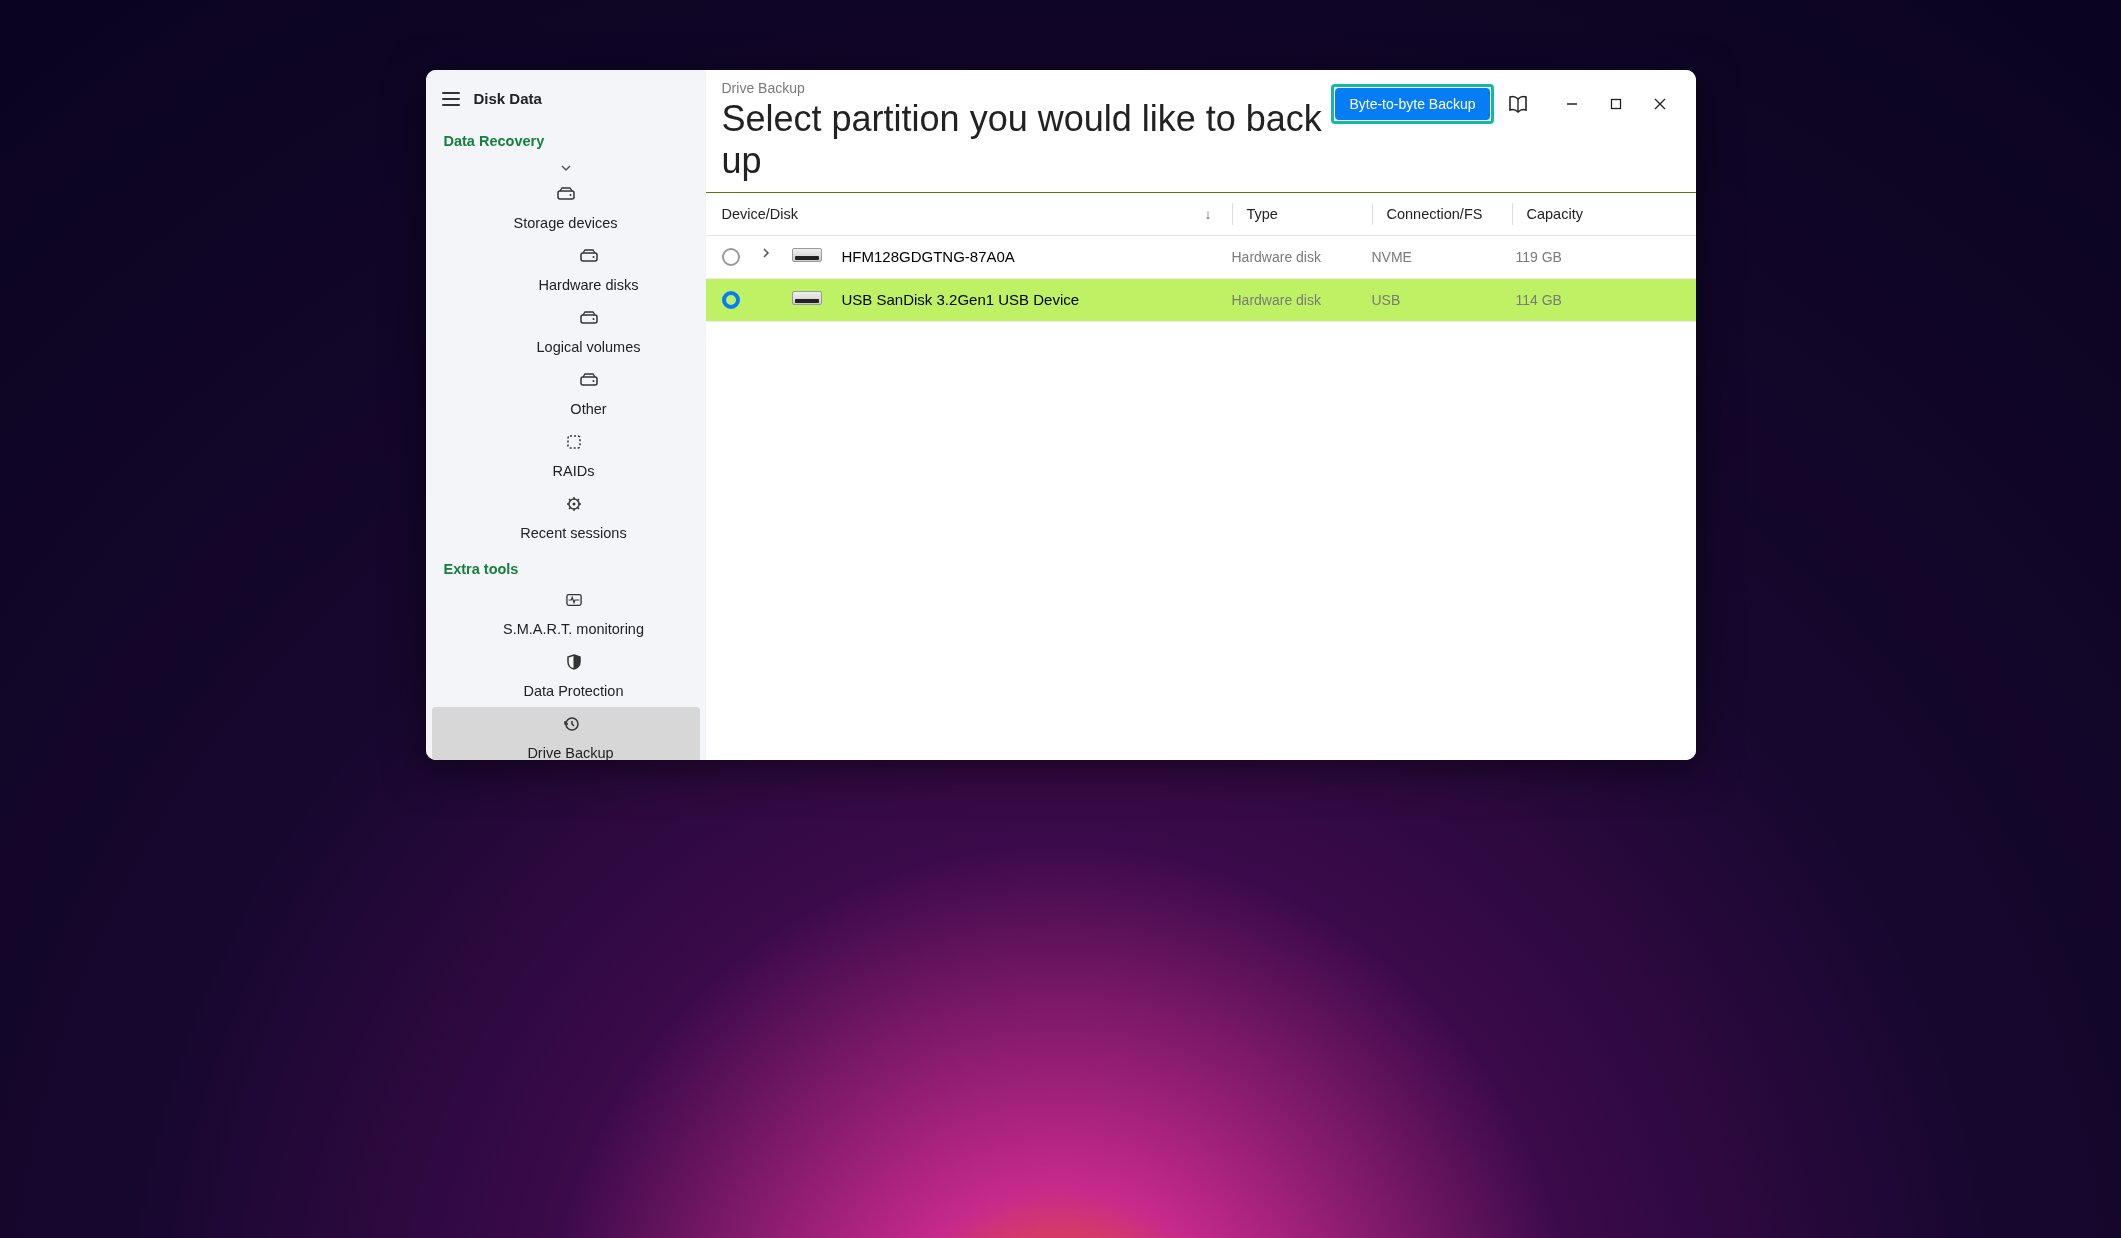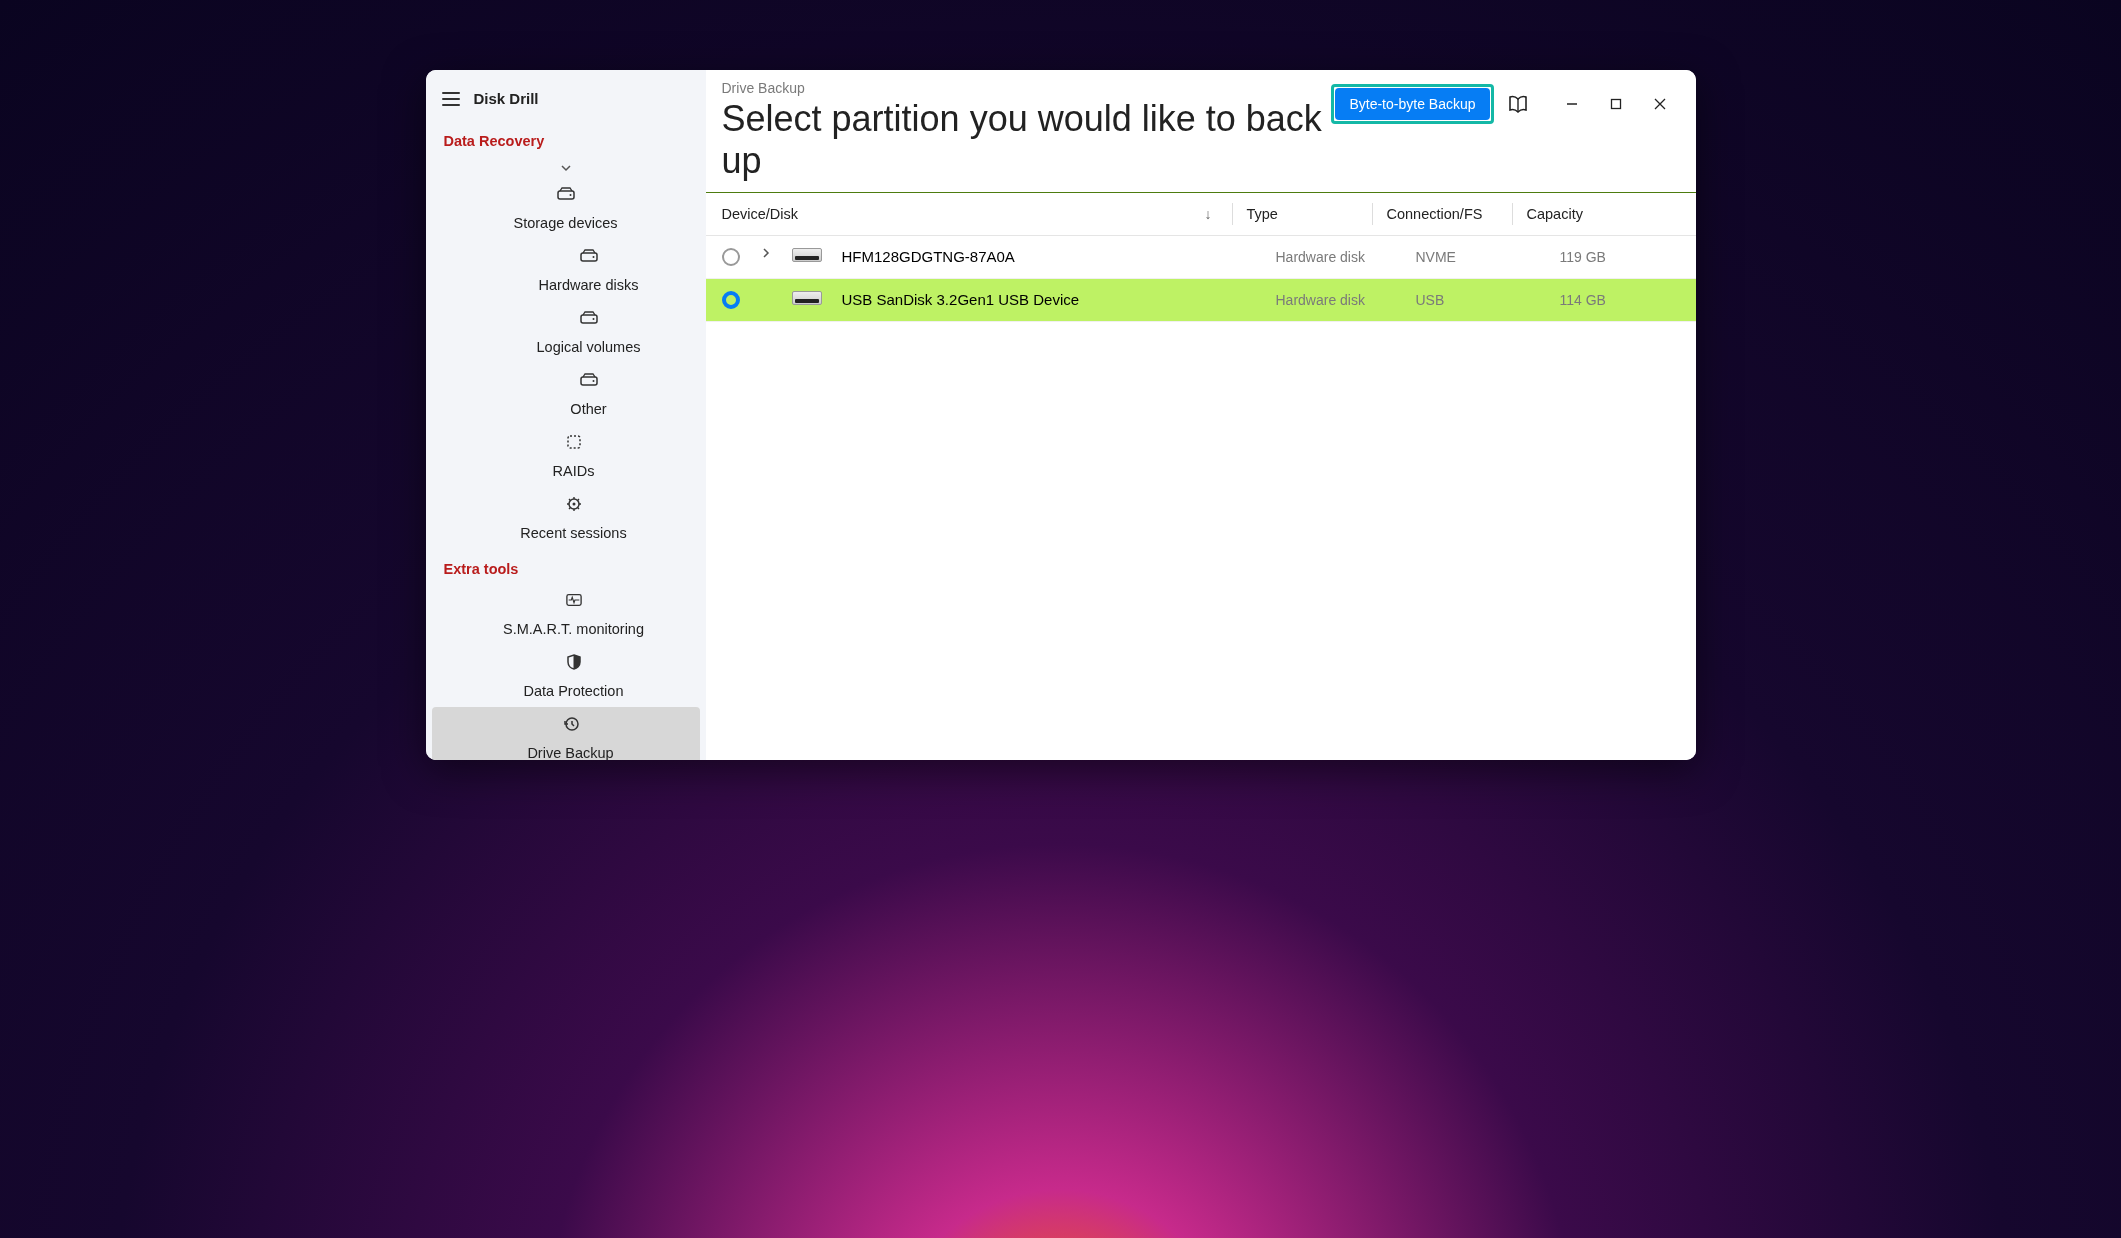--- a/index.html
+++ b/index.html
@@ -33,21 +33,21 @@
   }
   .sidebar-header {
     display: flex;
     align-items: center;
     gap: 14px;
     padding: 10px 16px 14px 16px;
   }
   .hamburger { width: 18px; height: 14px; display: flex; flex-direction: column; justify-content: space-between; }
   .hamburger span { height: 2px; background: #333; border-radius: 1px; }
   .app-title { font-size: 15px; font-weight: 600; color: #222; }
-  .section-label { font-size: 14.5px; font-weight: 600; color: #b91c1c; padding: 12px 18px 6px 18px; }
+  .section-label { font-size: 14.5px; font-weight: 600; color: #15803d; padding: 12px 18px 6px 18px; }
   .nav-list { list-style: none; }
   .nav-item {
     display: flex;
     align-items: center;
     gap: 12px;
     padding: 8px 18px 8px 34px;
     font-size: 14.5px;
     color: #222;
     cursor: pointer;
     flex-direction: column;
@@ -119,37 +119,37 @@
     width: 18px; height: 18px; border-radius: 50%; border: 2px solid #999; flex-shrink:0;
   }
   .radio.on { border: 4px solid #067df4; }
   .expand { width:12px; color:#555; display:flex; justify-content:center; }
   .drive-pic {
     width: 30px; height: 14px; background: linear-gradient(#eee,#ccc); border:1px solid #999; border-radius:2px; position:relative; flex-shrink:0;
   }
   .drive-pic::after{
     content:""; position:absolute; left:2px; right:2px; bottom:1px; height:4px; background:#222; border-radius:1px;
   }
-  .muted { color:#7a7a7a; font-size:14px;margin-left:44px; }
+  .muted { color:#7a7a7a; font-size:14px; }
   .cap-cell { padding-left: 4px; }
   svg { display:block; }
 </style>
 </head>
 <body>
 
 <div class="window">
 
   <aside class="sidebar">
     <div class="sidebar-header">
       <div class="hamburger">
           <span></span>
           <span></span>
           <span></span>
         </div>
-      <div class="app-title">Disk Drill</div>
+      <div class="app-title">Disk Data</div>
     </div>
 
     <div class="section-label">Data Recovery</div>
     <ul class="nav-list">
       <li class="nav-item" style="padding-left:18px;">
         <span class="chev">
           <svg width="10" height="10" viewBox="0 0 10 10">
               <path d="M1 3 L5 7 L9 3" stroke="#555" stroke-width="1.5" fill="none"></path>
             </svg>
         </span>

